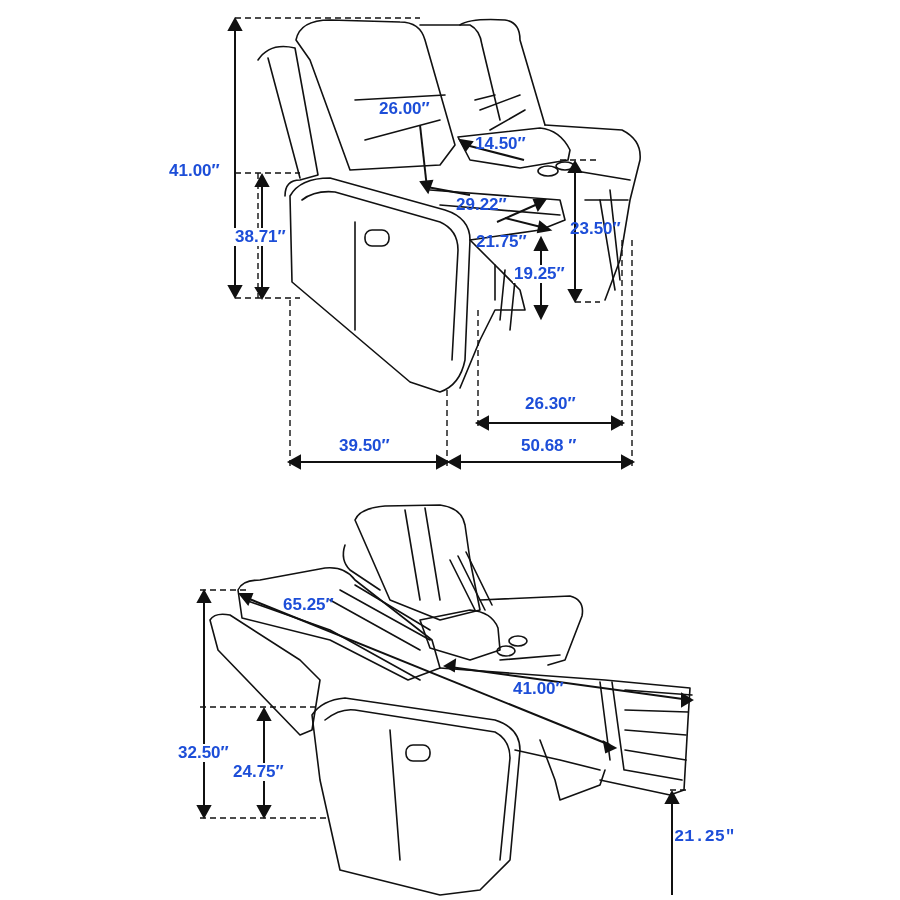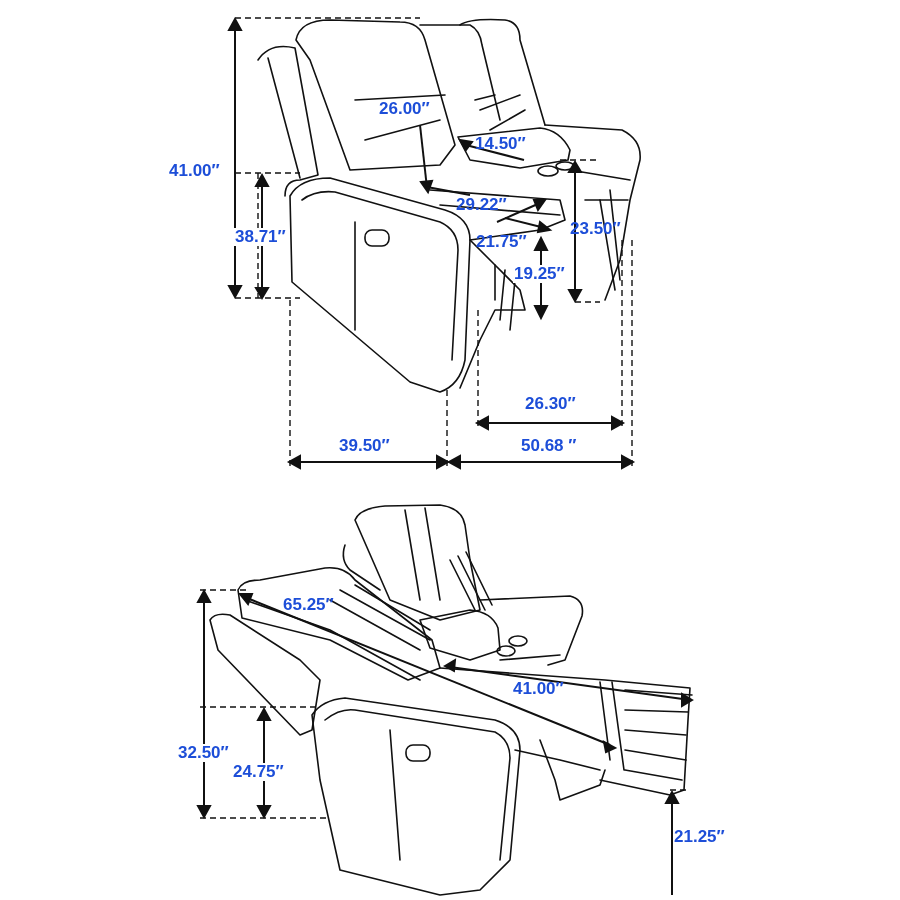--- a/index.html
+++ b/index.html
@@ -148,14 +148,14 @@
   <div class="lbl" style="left:569px;top:220px;background:transparent;">23.50″</div>
   <div class="lbl" style="left:513px;top:265px;">19.25″</div>
   <div class="lbl" style="left:524px;top:395px;">26.30″</div>
   <div class="lbl" style="left:338px;top:437px;">39.50″</div>
   <div class="lbl" style="left:520px;top:437px;">50.68 ″</div>
 
   <div class="lbl" style="left:282px;top:596px;background:transparent;">65.25″</div>
   <div class="lbl" style="left:177px;top:699px;margin-top:45px;">32.50″</div>
   <div class="lbl" style="left:232px;top:752px;margin-top:11px;">24.75″</div>
   <div class="lbl" style="left:512px;top:680px;background:transparent;">41.00″</div>
-  <div class="lbl" style="left:673px;top:828px;">21.25″</div>
+  <div class="lbl" style="left:673px;top:828px;font-family:Liberation Mono, monospace;">21.25″</div>
 </div>
 
 </body></html>

